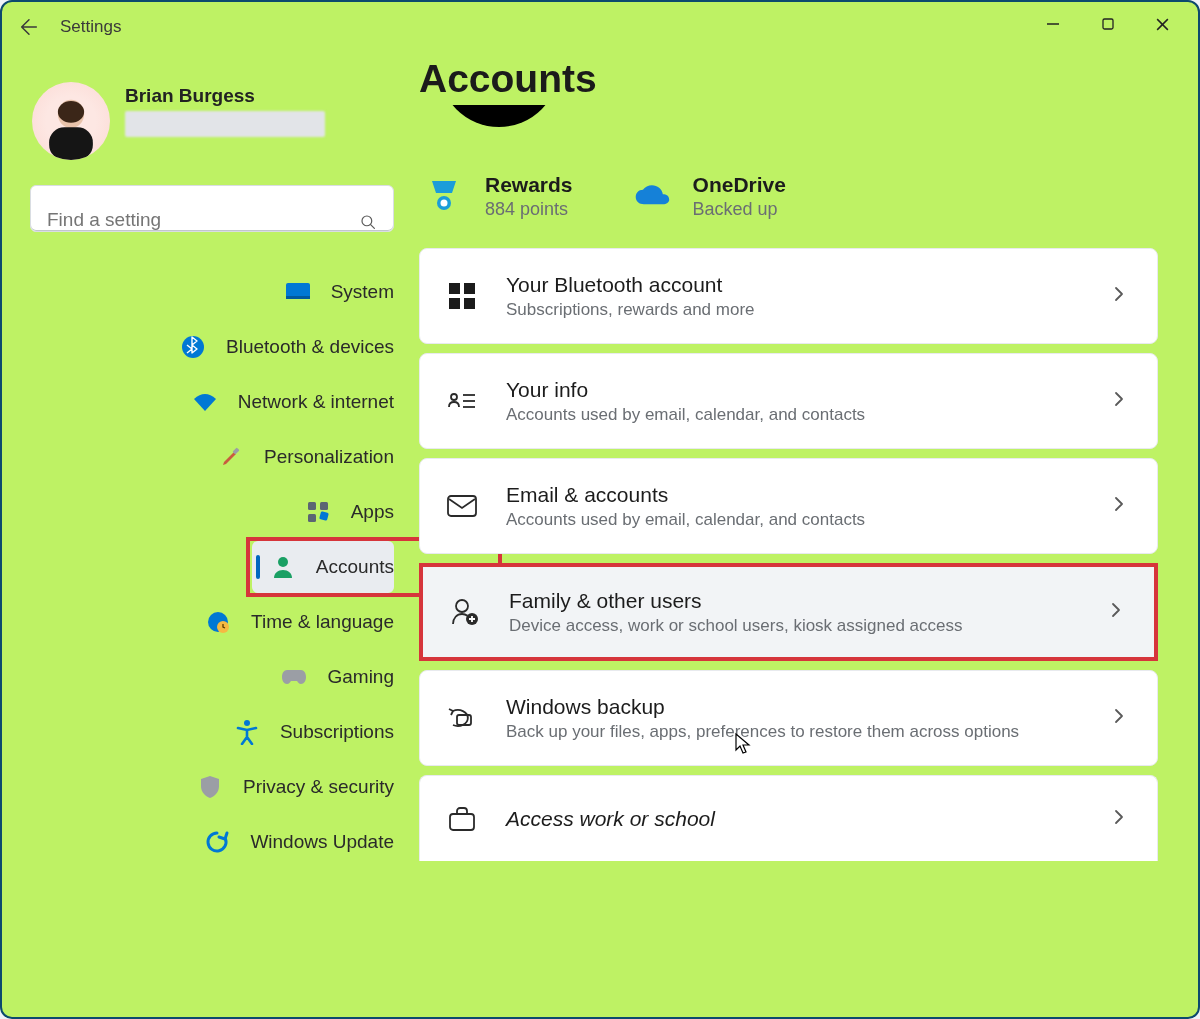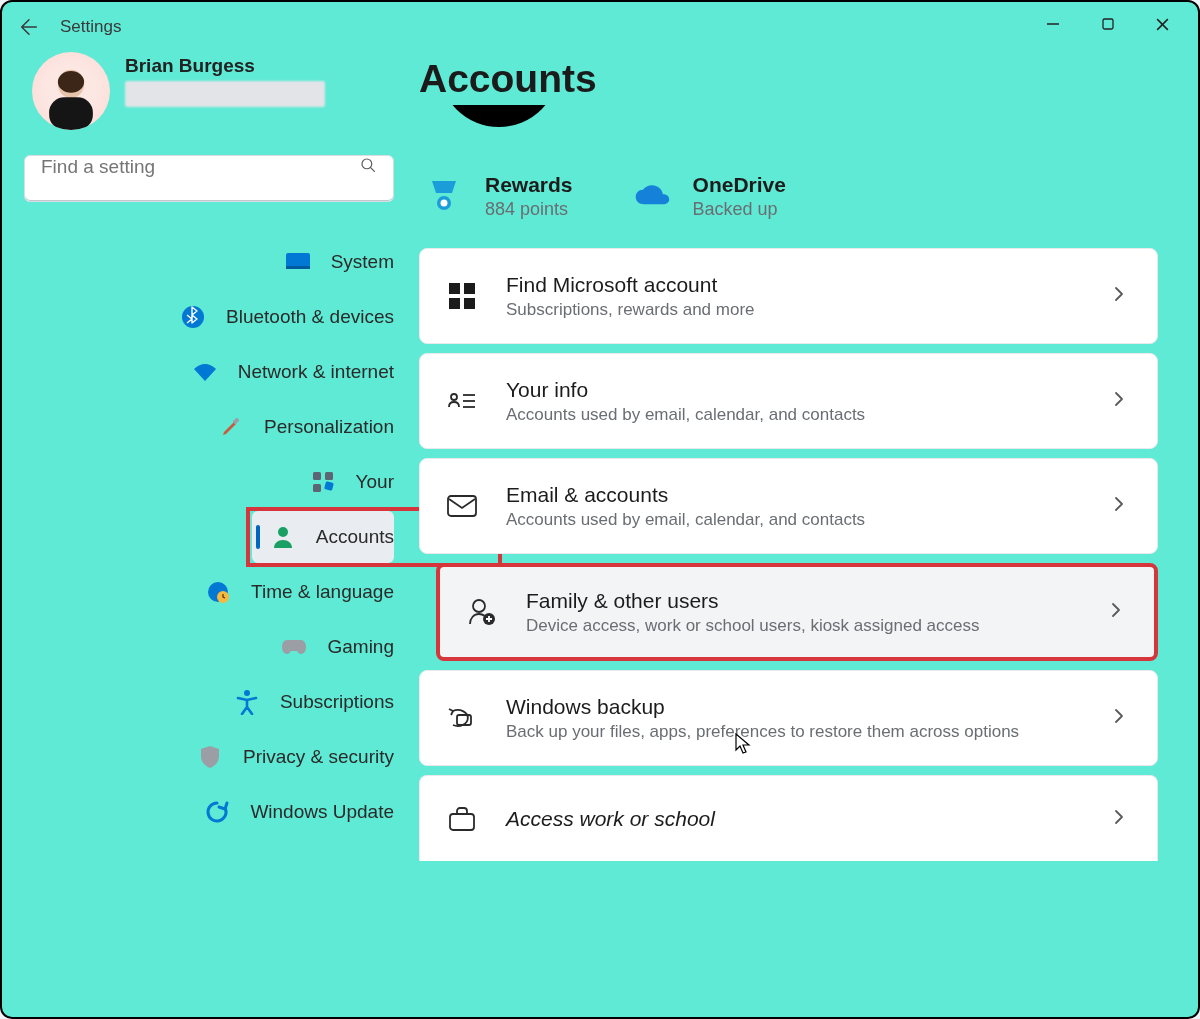--- a/index.html
+++ b/index.html
@@ -5,23 +5,23 @@
   * { box-sizing: border-box; margin: 0; padding: 0; }
   body {
     font-family: "Segoe UI", -apple-system, Arial, sans-serif;
     background: #f0f3f8;
     width: 1200px;
     height: 1019px;
     overflow: hidden;
   }
   .window {
     width: 100%; height: 100%;
-    border: 2px solid #000000;
+    border: 2px solid #0c4a6e;
     border-radius: 12px;
-    background: #5eead4;
+    background: #bef264;
     position: relative;
     overflow: hidden;
   }
   .titlebar {
     height: 50px;
     display: flex;
     align-items: center;
     padding: 0 4px;
   }
   .titlebar .back-btn {
@@ -50,20 +50,21 @@
     padding-left: 22px;
   }
   .sidebar {
     width: 395px;
     padding-right: 25px;
     display: flex;
     flex-direction: column;
   }
   .profile {
     display: flex; align-items: center;
+    margin-top: 30px;
     margin-bottom: 25px;
     padding-left: 8px;
   }
   .avatar {
     width: 78px; height: 78px;
     border-radius: 50%;
     background: radial-gradient(circle at center, #fde7e3 45%, #fbd9d3 100%);
     overflow: hidden;
     display:flex; align-items:flex-end; justify-content:center;
   }
@@ -84,22 +85,23 @@
     filter: blur(1px);
   }
   .profile .col {
     display:flex; flex-direction:column;
   }
   .search {
     background: #ffffff;
     border: 1px solid #d9dde2;
     border-radius: 6px;
     height: 47px;
-    display: flex; align-items: flex-start;
+    display: flex; align-items: flex-end;
     padding: 0 16px;
+    margin-left: 6px;
     box-shadow: inset 0 -1px 0 #c2c7cd;
   }
   .search input {
     flex: 1; border: none; outline: none;
     font-size: 19px; background: transparent;
     color: #6a6e73;
   }
   .search .sicon { width:18px; height:18px; }
   .nav {
     margin-top: 34px;
@@ -178,22 +180,21 @@
     border-radius:8px;
     height:96px;
     display:flex; align-items:center;
     padding: 0 26px;
     position:relative;
   }
   .card.highlighted {
     background:#f2f4f6;
     border: 4px solid #d6353b;
     height: 98px;
-    border-radius: 8px;
-    margin-left: 17px;
+    border-radius: 0;
   }
   .card .cicon {
     width:32px; height:32px;
     display:flex; align-items:center; justify-content:center;
     margin-right: 28px;
   }
   .card .ct { font-size:21px; font-weight:500; color:#1c1c1c; }
   .card .cd { font-size:17px; color:#6a6e73; margin-top:3px;}
   .card .col { display:flex; flex-direction:column; flex:1;}
   .card .chev { width:20px; height:20px; }
@@ -300,21 +301,21 @@
         </div>
         <div class="nav-item">
           <span class="nicon">
               <svg width="22" height="22" viewBox="0 0 22 22">
                 <rect x="1" y="1" width="8" height="8" rx="1.5" fill="#5b6573"></rect>
                 <rect x="13" y="1" width="8" height="8" rx="1.5" fill="#5b6573"></rect>
                 <rect x="1" y="13" width="8" height="8" rx="1.5" fill="#5b6573"></rect>
                 <rect x="13" y="11" width="8" height="8" rx="1.5" fill="#0078d4" transform="rotate(15 17 15)"></rect>
               </svg>
             </span>
-          <span class="nlabel">Your</span>
+          <span class="nlabel">Apps</span>
         </div>
         <div class="nav-item active">
           <div class="highlight-red-nav"></div>
           <span class="nicon">
               <svg width="22" height="24" viewBox="0 0 22 24">
                 <circle cx="11" cy="7" r="5" fill="#1aa064"></circle>
                 <path d="M2 23c0-5 4-8 9-8s9 3 9 8z" fill="#1aa064"></path>
               </svg>
             </span>
           <span class="nlabel">Accounts</span>
@@ -404,21 +405,21 @@
         <div class="card">
           <span class="cicon">
               <svg width="28" height="28" viewBox="0 0 28 28">
                 <rect x="1" y="1" width="11" height="11" fill="#1b1b1b"></rect>
                 <rect x="16" y="1" width="11" height="11" fill="#1b1b1b"></rect>
                 <rect x="1" y="16" width="11" height="11" fill="#1b1b1b"></rect>
                 <rect x="16" y="16" width="11" height="11" fill="#1b1b1b"></rect>
               </svg>
             </span>
           <div class="col">
-            <div class="ct">Find Microsoft account</div>
+            <div class="ct">Your Bluetooth account</div>
             <div class="cd">Subscriptions, rewards and more</div>
           </div>
           <span class="chev"><svg width="16" height="16" viewBox="0 0 16 16">
                 <path d="M5 2l6 6-6 6" fill="none" stroke="#5a5a5a" stroke-width="1.8" stroke-linecap="round" stroke-linejoin="round"></path>
               </svg></span>
         </div>
 
         <div class="card">
           <span class="cicon">
               <svg width="30" height="24" viewBox="0 0 30 24" fill="none" stroke="#2a2a2a" stroke-width="1.8">

